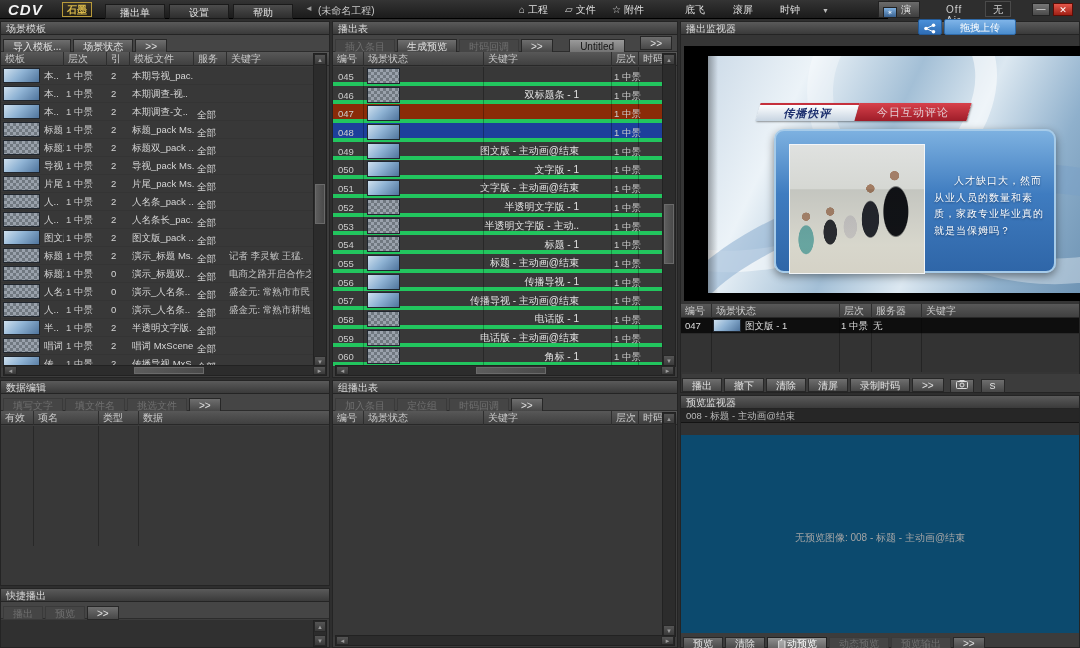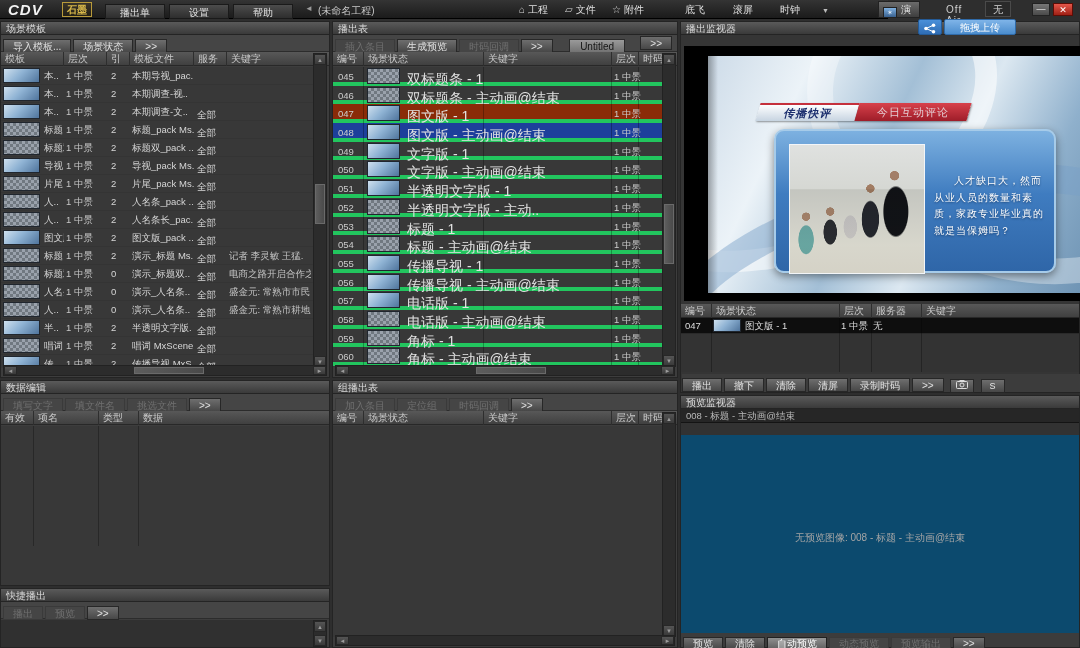--- a/index.html
+++ b/index.html
@@ -80,21 +80,21 @@
 
   
   .ptab { display:inline-block; height:15px; line-height:14px; padding:0 10px; margin-left:10px;
     background:linear-gradient(#9a9a9a,#6f6f6f); border:1px solid #2a2a2a; color:#161616; font-size:10px; }
   .more-r { position:absolute; right:3px; top:1px; }
   .prow { position:relative; height:18.7px; border-bottom:4px solid #22c55e; }
   .prow.red { background:#8a2b08; }
   .prow.blue { background:#1d3f9b; }
   .pid { position:absolute; left:5px; top:4px; font-size:9.5px; color:#cccccc; }
   .pthumb { position:absolute; left:34px; top:1px; width:33px; height:16px; }
-  .pstate { position:absolute; left:74px; top:4px; font-size:14px; color:#e2e2e2; width:172px; white-space:nowrap; overflow:hidden; }
+  .pstate { position:absolute; left:74px; top:21px; font-size:10px; color:#e2e2e2; width:172px; white-space:nowrap; overflow:hidden;text-align:right; }
   .player { position:absolute; left:281px; top:4px; font-size:9.5px; color:#cccccc; }
 
   
   .video { position:absolute; left:3px; top:24px; width:397px; height:255px; background:#000; overflow:hidden; }
   .stage { position:absolute; left:24px; right:0; top:10px; bottom:8px; overflow:hidden;
     background:linear-gradient(115deg,#cddbe8 0%,#ecf3f8 22%,#a3bfd6 45%,#dce8f1 62%,#8fb0cc 82%,#6f94b4 100%); }
   .swoosh1,.swoosh2,.swoosh3 { position:absolute; border-radius:50%; pointer-events:none; }
   .swoosh1 { left:-120px; top:-60px; width:420px; height:260px; border:22px solid rgba(255,255,255,.55); transform:rotate(-24deg); }
   .swoosh2 { left:-60px; bottom:-140px; width:560px; height:260px; border:30px solid rgba(120,160,200,.45); transform:rotate(-12deg); }
   .swoosh3 { right:-140px; top:-80px; width:420px; height:300px; border:26px solid rgba(255,255,255,.35); transform:rotate(20deg); }

